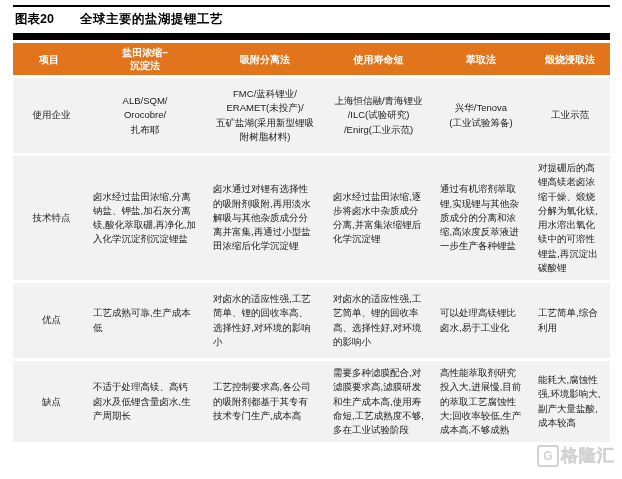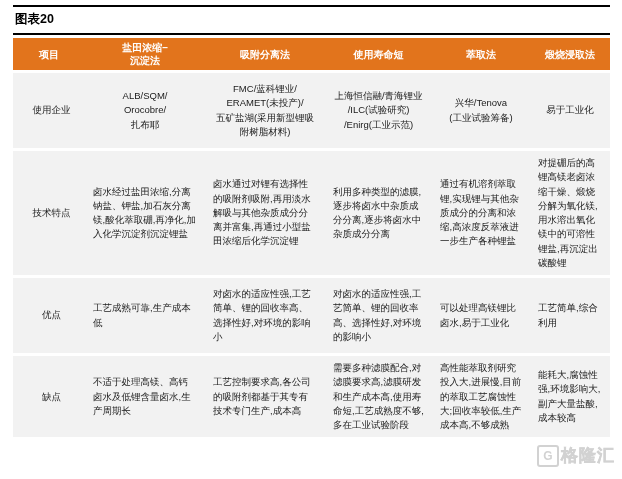--- a/index.html
+++ b/index.html
@@ -8,21 +8,21 @@
     background:#ffffff;
     font-family:"Liberation Sans","DejaVu Sans",sans-serif;
     color:#1a1a1a;
     position:relative;
     overflow:hidden;
   }
   .content{position:absolute;left:13px;top:5px;width:597px;}
   
   .titlebar{
     border-top:2px solid #000;
-    border-bottom:2px solid #000000;
+    border-bottom:7px solid #000000;
     padding:4px 2px 5px 2px;
     display:flex;align-items:baseline;gap:26px;
   }
   .titlebar .fig-label{font-size:12.5px;font-weight:bold;color:#000;}
   .titlebar .fig-title{font-size:12.5px;font-weight:bold;color:#000;letter-spacing:.5px;}
   
   table{
     border-collapse:collapse;
     width:597px;
     margin-top:3px;
@@ -81,20 +81,21 @@
     -webkit-text-stroke:.5px #d2d2d2;
   }
 </style>
 </head>
 <body>
 
 <div class="content">
 
   <div class="titlebar">
     <span class="fig-label">图表20</span>
+    <span class="fig-title">全球主要的盐湖提锂工艺</span>
   </div>
 
   <table>
     <colgroup>
       <col class="c1">
         <col class="c2">
         <col class="c3">
       <col class="c4">
         <col class="c5">
         <col class="c6">
@@ -117,27 +118,27 @@
 Orocobre/
 扎布耶</td>
         <td>FMC/蓝科锂业/
 ERAMET(未投产)/
 五矿盐湖(采用新型锂吸附树脂材料)</td>
         <td>上海恒信融/青海锂业
 /ILC(试验研究)
 /Enirg(工业示范)</td>
         <td>兴华/Tenova
 (工业试验筹备)</td>
-        <td>易于工业化</td>
+        <td>工业示范</td>
       </tr>
       <tr class="r2">
         <th class="rowlab">技术特点</th>
         <td>卤水经过盐田浓缩,分离钠盐、钾盐,加石灰分离镁,酸化萃取硼,再净化,加入化学沉淀剂沉淀锂盐</td>
         <td>卤水通过对锂有选择性的吸附剂吸附,再用淡水解吸与其他杂质成分分离并富集,再通过小型盐田浓缩后化学沉淀锂</td>
-        <td>利用多种类型的滤膜,逐步将卤水中杂质成分分离,逐步将卤水中杂质成分分离</td>
+        <td>卤水经过盐田浓缩,逐步将卤水中杂质成分分离,并富集浓缩锂后化学沉淀锂</td>
         <td>通过有机溶剂萃取锂,实现锂与其他杂质成分的分离和浓缩,高浓度反萃液进一步生产各种锂盐</td>
         <td>对提硼后的高锂高镁老卤浓缩干燥、煅烧分解为氧化镁,用水溶出氧化镁中的可溶性锂盐,再沉淀出碳酸锂</td>
       </tr>
       <tr class="r4">
         <th class="rowlab">优点</th>
         <td>工艺成熟可靠,生产成本低</td>
         <td>对卤水的适应性强,工艺简单、锂的回收率高、选择性好,对环境的影响小</td>
         <td>对卤水的适应性强,工艺简单、锂的回收率高、选择性好,对环境的影响小</td>
         <td>可以处理高镁锂比卤水,易于工业化</td>
         <td>工艺简单,综合利用</td>

